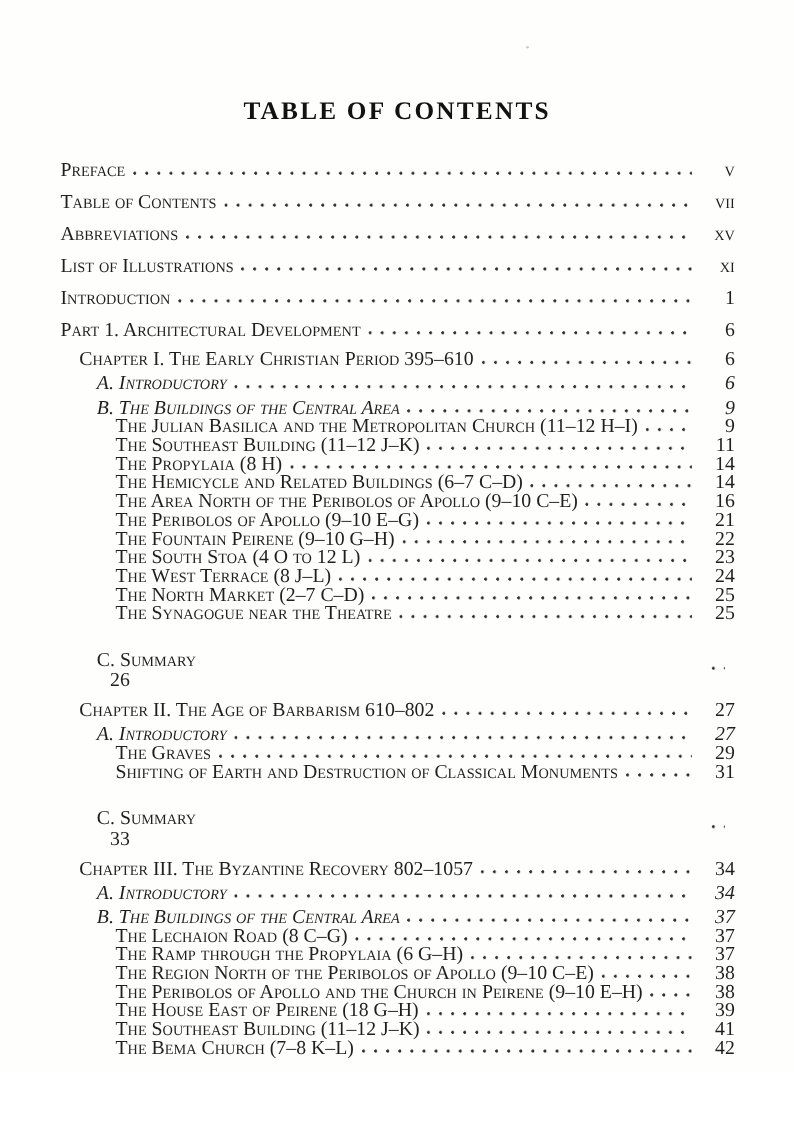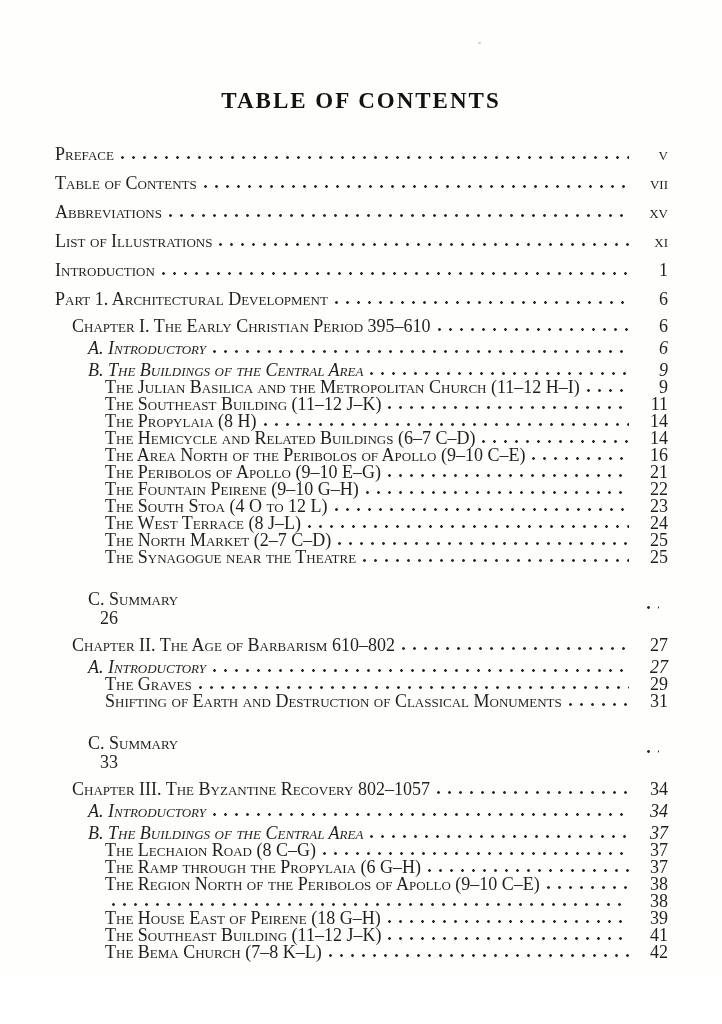--- a/index.html
+++ b/index.html
@@ -236,20 +236,21 @@
         <span class="label">The Ramp through the Propylaia (6 G–H)</span>
         <span class="leader"></span>
         <span class="pagenum">37</span>
       </div>
       <div class="row l3 g-sub">
         <span class="label">The Region North of the Peribolos of Apollo (9–10 C–E)</span>
         <span class="leader"></span>
         <span class="pagenum">38</span>
       </div>
       <div class="row l3 g-sub">
+        <span class="label">The Peribolos of Apollo and the Church in Peirene (9–10 E–H)</span>
         <span class="leader"></span>
         <span class="pagenum">38</span>
       </div>
       <div class="row l3 g-sub">
         <span class="label">The House East of Peirene (18 G–H)</span>
         <span class="leader"></span>
         <span class="pagenum">39</span>
       </div>
       <div class="row l3 g-sub">
         <span class="label">The Southeast Building (11–12 J–K)</span>

